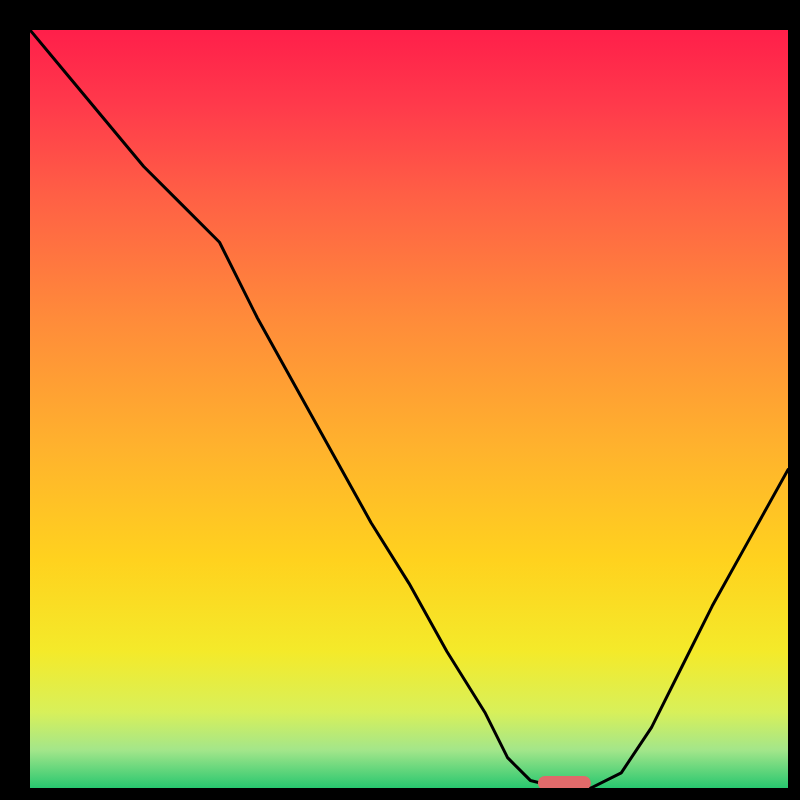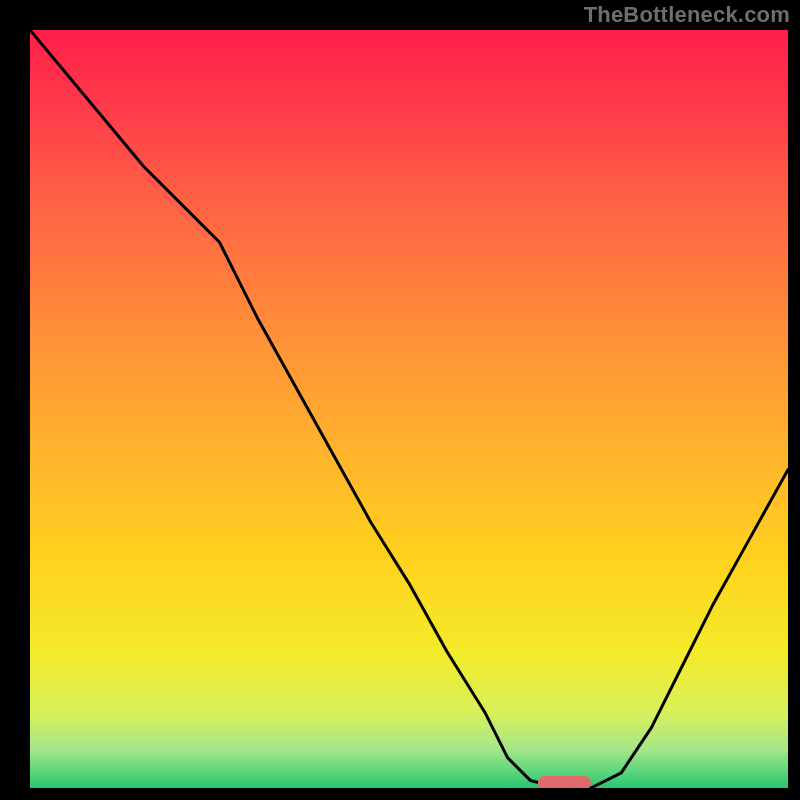--- a/index.html
+++ b/index.html
@@ -32,21 +32,20 @@
     font-weight: 600;
     letter-spacing: 0.2px;
     user-select: none;
   }
   svg { display: block; }
 </style>
 </head>
 <body>
 
 <div class="frame">
-  <div class="watermark">TheBottleneck.com</div>
 
   <div class="plot" id="plot" style="left: 30px; top: 30px; width: 758px; height: 758px;">
       <svg width="758" height="758" viewBox="0 0 758 758">
         <defs>
           <linearGradient id="bg-grad" x1="0" y1="0" x2="0" y2="1">
             <stop offset="0%" stop-color="#ff1f4a"></stop>
             <stop offset="10%" stop-color="#ff3a4b"></stop>
             <stop offset="22%" stop-color="#ff6045"></stop>
             <stop offset="38%" stop-color="#ff8b3a"></stop>
             <stop offset="55.00000000000001%" stop-color="#ffb22d"></stop>

